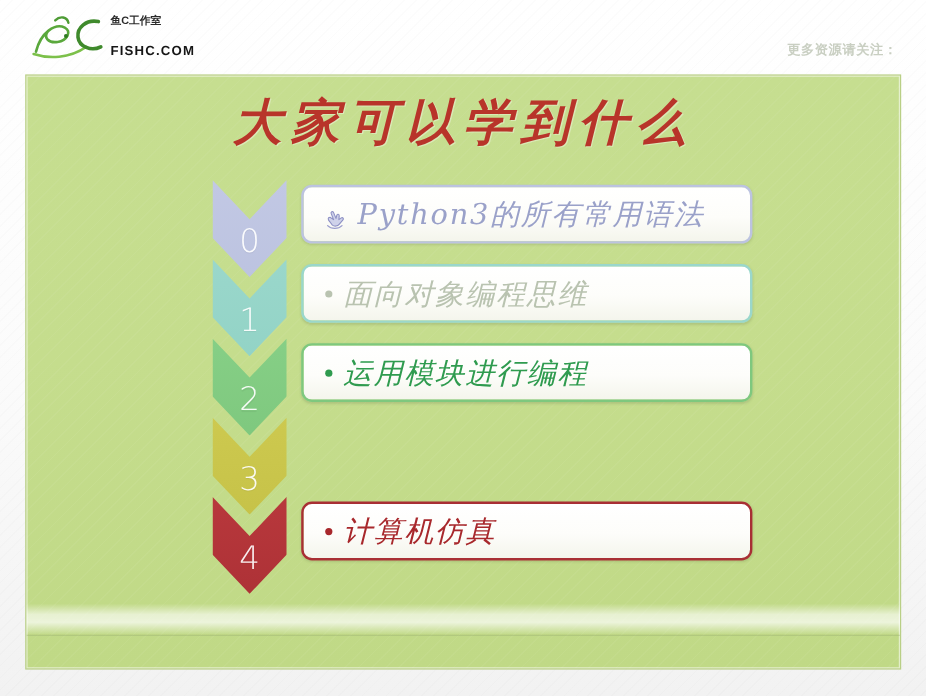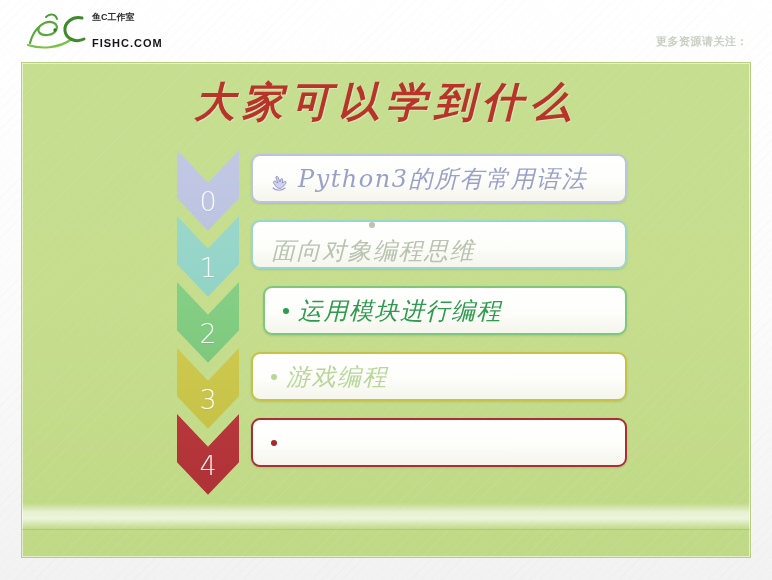--- a/index.html
+++ b/index.html
@@ -132,25 +132,25 @@
     display:inline-block;width:19px;height:17px;flex:none;margin-right:1px;
   }
 
   
   .r0 .chev{background:linear-gradient(180deg,#c2c8e4 0%,#bcc3e0 100%);}
   .r0 .box{border:2px solid #bcc3e0;}
   .r0 .box-text{color:#9aa1c9;}
 
   .r1 .chev{background:linear-gradient(180deg,#9ad7cb 0%,#92d3c6 100%);}
   .r1 .box{border:2px solid #9ad7cb;}
-  .r1 .box-text{color:#b9c3b0;flex-direction:column;}
+  .r1 .box-text{color:#b9c3b0;}
   .r1 .bullet-dot{background:#b9c3b0;}
 
   .r2 .chev{background:linear-gradient(180deg,#86cf86 0%,#7ec87e 100%);}
-  .r2 .box{border:2px solid #7ec87e;margin-left:12px;}
+  .r2 .box{border:2px solid #7ec87e;}
   .r2 .box-text{color:#2f9b4f;}
   .r2 .bullet-dot{background:#2f9b4f;}
 
   .r3 .chev{background:linear-gradient(180deg,#cdc94f 0%,#c6c248 100%);}
   .r3 .box{border:2px solid #c6c248;}
   .r3 .box-text{color:#b9d79a;}
   .r3 .bullet-dot{background:#b9d79a;}
 
   .r4 .chev{background:linear-gradient(180deg,#b8383c 0%,#ad3136 100%);}
   .r4 .box{border:2px solid #a82f34;}
@@ -233,36 +233,31 @@
             <span>运用模块进行编程</span>
           </span>
         </div>
       </div>
 
       <div class="row r3">
         <div class="chev-col">
           <div class="chev"></div>
           <div class="chev-num">3</div>
         </div>
+      </div>
+
+      <div class="row r4">
+        <div class="chev-col">
+          <div class="chev"></div>
+          <div class="chev-num">4</div>
+        </div>
         <div class="box">
           <span class="box-text">
             <span class="bullet-dot"></span>
-            <span>游戏编程</span>
-          </span>
-        </div>
-      </div>
-
-      <div class="row r4">
-        <div class="chev-col">
-          <div class="chev"></div>
-          <div class="chev-num">4</div>
-        </div>
-        <div class="box">
-          <span class="box-text">
-            <span class="bullet-dot"></span>
+            <span>计算机仿真</span>
           </span>
         </div>
       </div>
 
     </div>
 
     <div class="bottom-line"></div>
     <div class="bottom-band"></div>
   </div>
 

